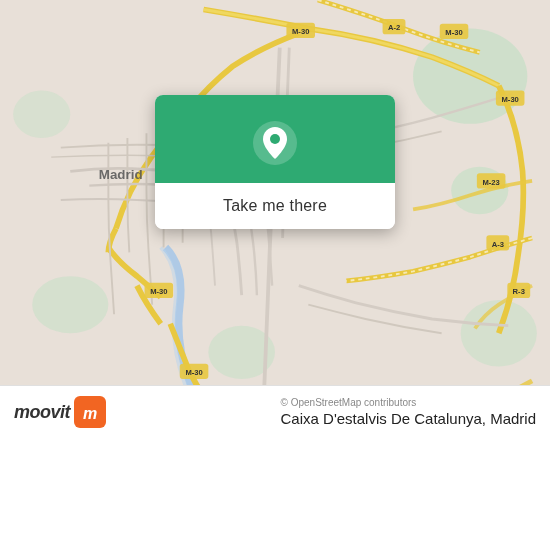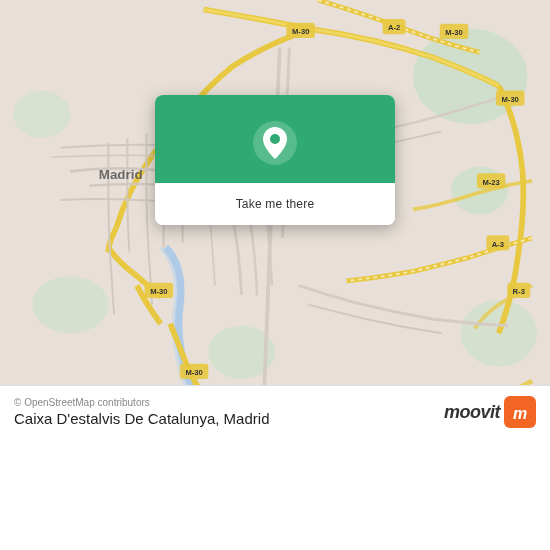--- a/index.html
+++ b/index.html
@@ -65,21 +65,21 @@
       width: 48px;
       height: 48px;
     }
 
     #popup-button {
       width: 100%;
       padding: 14px 32px;
       background: white;
       border: none;
       cursor: pointer;
-      font-size: 12px;
+      font-size: 16px;
       font-weight: 500;
       color: #333;
       text-align: center;
       letter-spacing: 0.2px;
     }
 
     
     #bottom-bar {
       position: absolute;
       bottom: 0;
@@ -249,28 +249,28 @@
         <circle cx="24" cy="24" r="22" fill="rgba(255,255,255,0.2)"></circle>
         <path d="M24 8 C17.4 8 12 13.4 12 20 C12 29 24 40 24 40 C24 40 36 29 36 20 C36 13.4 30.6 8 24 8 Z" fill="white"></path>
         <circle cx="24" cy="20" r="5" fill="#2eaa72"></circle>
       </svg>
     </div>
     <button id="popup-button">Take me there</button>
 
   </div>
 
   <div id="bottom-bar">
-    <div id="bottom-left">
-      <span id="attribution">© OpenStreetMap contributors</span>
-      <span id="location-name">Caixa D'estalvis De Catalunya, Madrid</span>
-    </div>
     <div id="moovit-logo">
       <span id="moovit-logo-text" style="font-size:18px; font-weight:800; color:#333; font-style:italic; letter-spacing:-0.5px;">moovit</span>
       <div id="moovit-logo-icon">
         <svg width="28" height="28" viewBox="0 0 28 28" xmlns="http://www.w3.org/2000/svg">
           <rect width="28" height="28" rx="5" fill="#f26522"></rect>
           <text x="14" y="21" font-size="16" font-weight="900" fill="white" text-anchor="middle" font-style="italic">m</text>
         </svg>
       </div>
     </div>
+    <div id="bottom-left">
+      <span id="attribution">© OpenStreetMap contributors</span>
+      <span id="location-name">Caixa D'estalvis De Catalunya, Madrid</span>
+    </div>
   </div>
 
 </div>
 
 </body></html>

